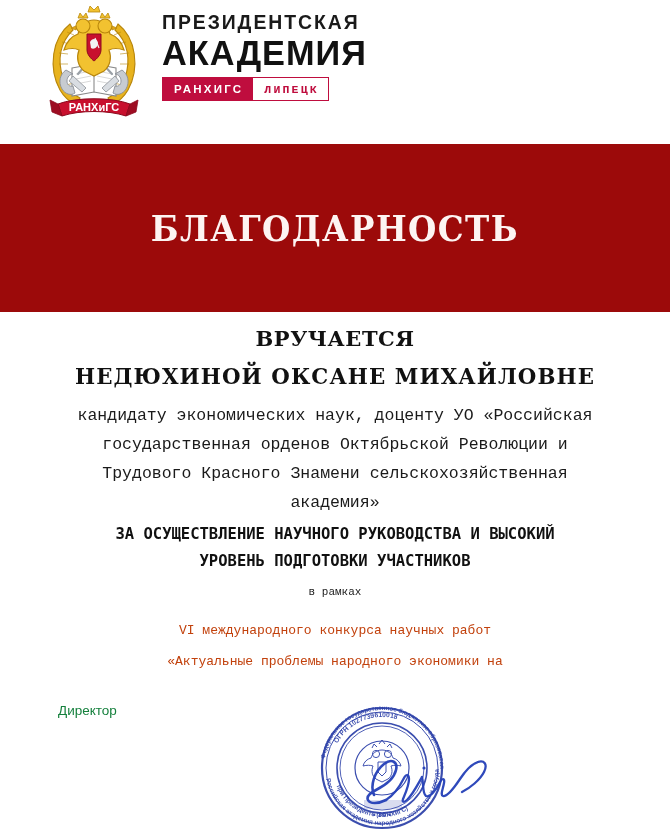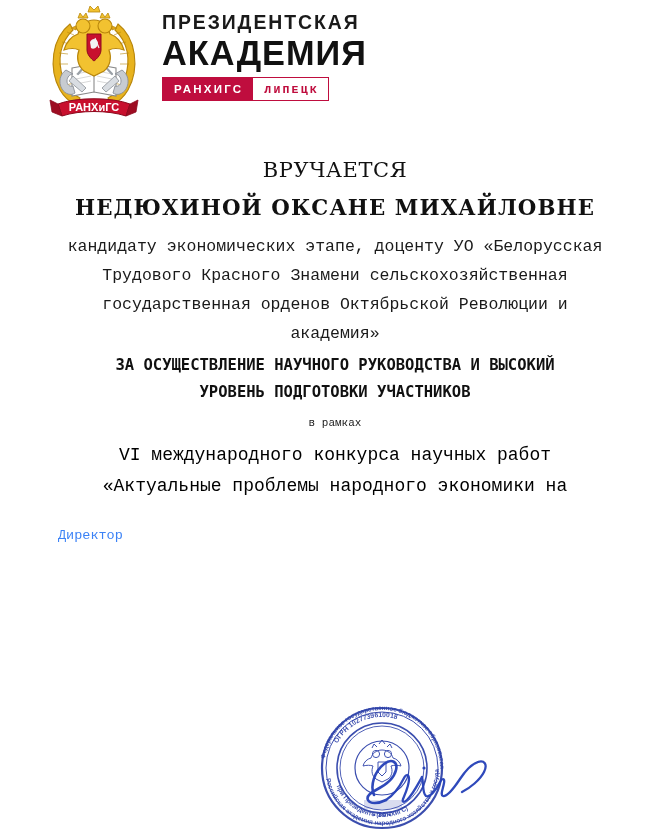--- a/index.html
+++ b/index.html
@@ -126,21 +126,21 @@
     padding: 14px 22px 0 22px;
     text-align: center;
     color: #111111;
   }
   .ln {
     display: block;
     text-align: center;
   }
   .award-verb {
     font-family: "DejaVu Serif", "Liberation Serif", serif;
-    font-weight: 400;
+    font-weight: 700;
     font-size: 21px;
     letter-spacing: 0.6px;
     margin-bottom: 13px;
   }
   .recipient {
     font-family: "DejaVu Serif", "Liberation Serif", serif;
     font-weight: 700;
     font-size: 21.5px;
     letter-spacing: 1.1px;
     margin-bottom: 12px;
@@ -165,40 +165,40 @@
   }
   .frame-label {
     font-family: "Liberation Mono", "DejaVu Sans Mono", monospace;
     font-size: 11px;
     line-height: 30px;
     color: #1a1a1a;
     margin-top: 3px;
   }
   .contest {
     font-family: "Liberation Mono", "DejaVu Sans Mono", monospace;
-    font-size: 18px;
+    font-size: 13px;
     line-height: 31px;
-    color: #000000;
-    margin-top: 2px;
+    color: #c2410c;
+    margin-top: 8px;
   }
 
   
   .footer {
     position: relative;
     flex: 1 1 auto;
     padding-top: 16px;
   }
   .sign-block {
     position: absolute;
     left: 18px;
     top: 22px;
-    font-family: Liberation Mono, monospace;
+    font-family: Liberation Sans, sans-serif;
     font-size: 13.5px;
     line-height: 23px;
-    color: #3b82f6;
+    color: #15803d;
     text-align: left;
   }
   .sign-indent { padding-left: 40px; display: block; }
   .sign-name { display: block; }
 
   .stamp-wrap {
     position: absolute;
     left: 308px;
     top: 700px;
     width: 240px;
@@ -287,31 +287,34 @@
     <div class="wordmark">
       <div class="wm-line1">ПРЕЗИДЕНТСКАЯ</div>
       <div class="wm-line2">АКАДЕМИЯ</div>
       <div class="badge">
         <div class="badge-left">РАНХИГС</div>
         <div class="badge-right">ЛИПЕЦК</div>
       </div>
     </div>
   </div>
 
+  <div class="banner">
+    <div class="banner-title">БЛАГОДАРНОСТЬ</div>
+  </div>
 
   <div class="body-block">
 
     <div class="award-verb">ВРУЧАЕТСЯ</div>
 
     <div class="recipient">НЕДЮХИНОЙ ОКСАНЕ МИХАЙЛОВНЕ</div>
 
     <div class="desc">
-      <span class="ln">кандидату экономических этапе, доценту УО «Белорусская</span>
+      <span class="ln">кандидату экономических наук, доценту УО «Российская</span>
+      <span class="ln">государственная орденов Октябрьской Революции и</span>
       <span class="ln">Трудового Красного Знамени сельскохозяйственная</span>
-      <span class="ln">государственная орденов Октябрьской Революции и</span>
       <span class="ln">академия»</span>
     </div>
 
     <div class="reason">
       <span class="ln">ЗА ОСУЩЕСТВЛЕНИЕ НАУЧНОГО РУКОВОДСТВА И ВЫСОКИЙ</span>
       <span class="ln">УРОВЕНЬ ПОДГОТОВКИ УЧАСТНИКОВ</span>
     </div>
 
     <div class="frame-label">в рамках</div>
 

